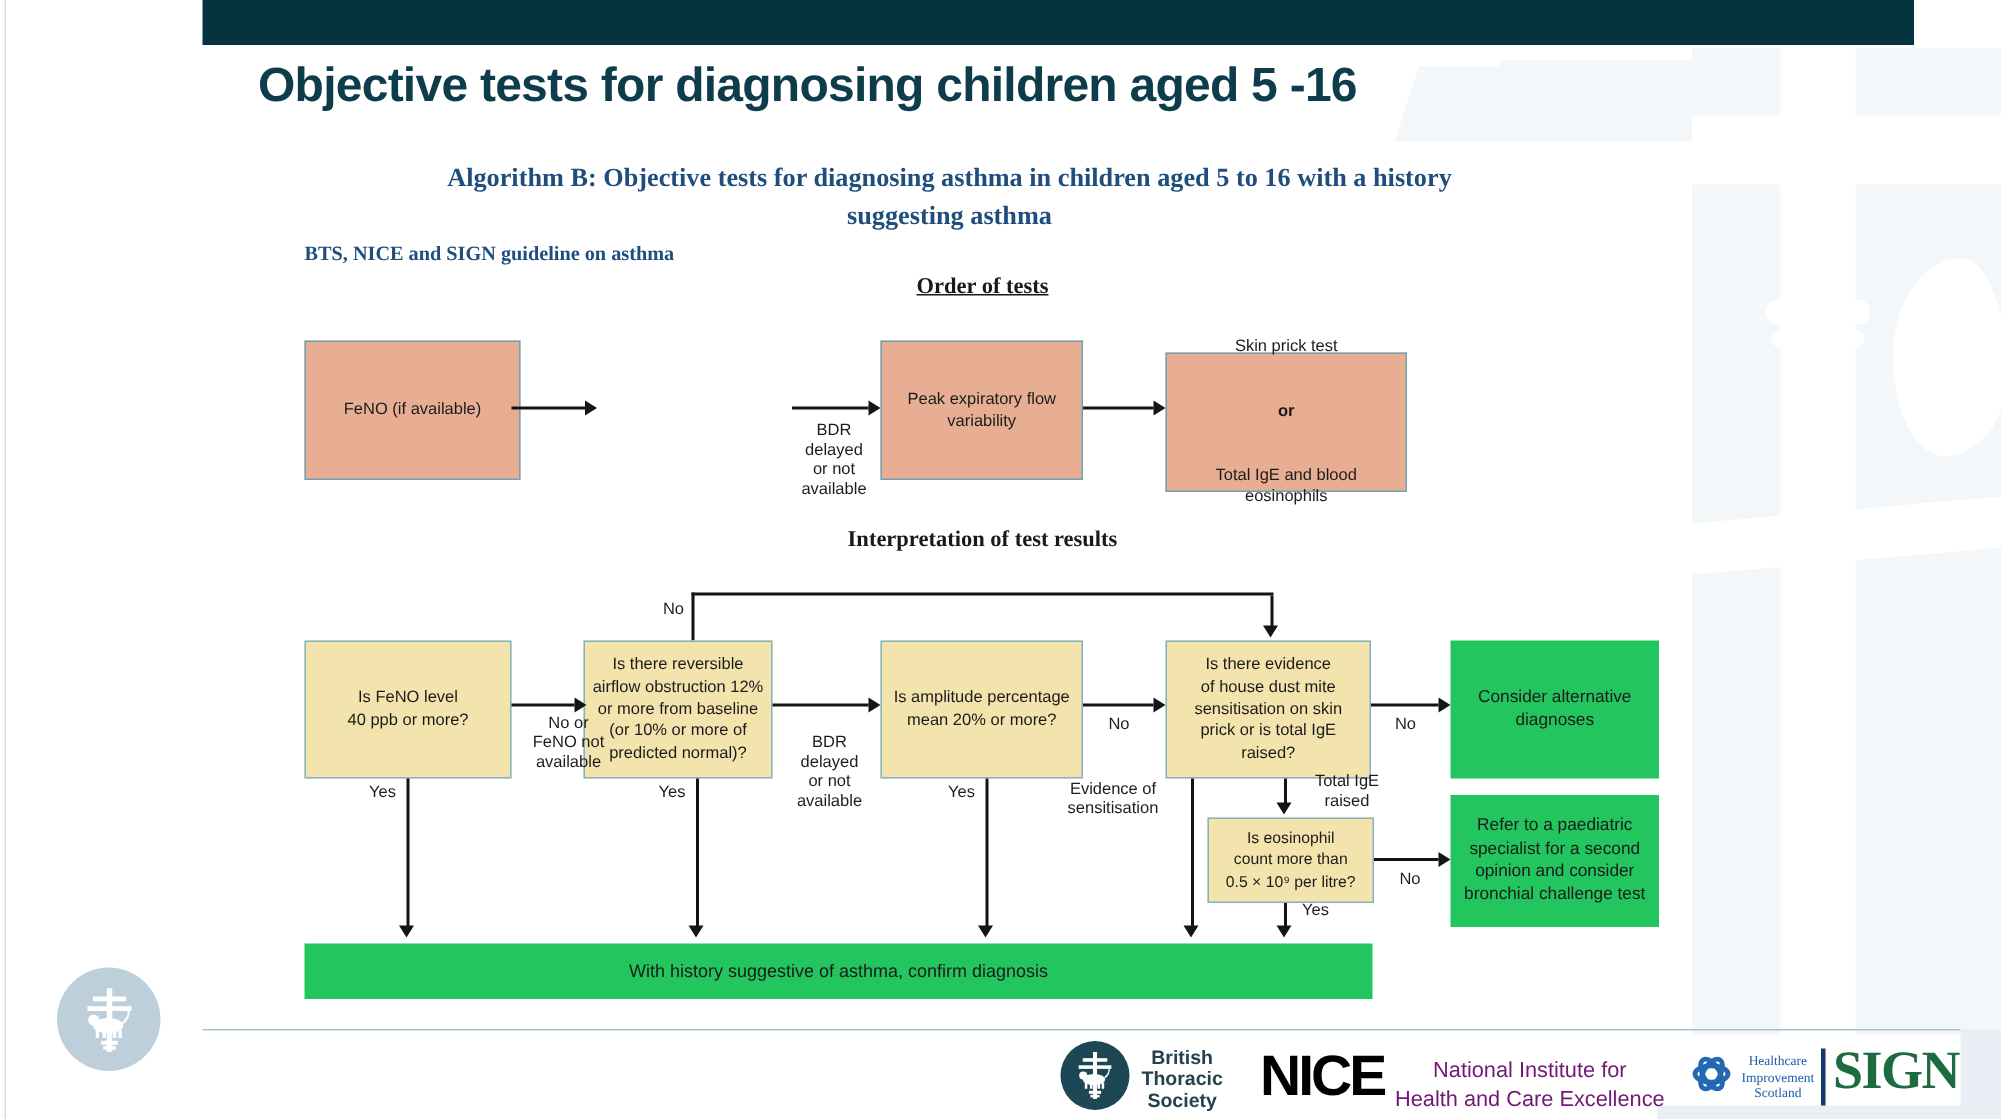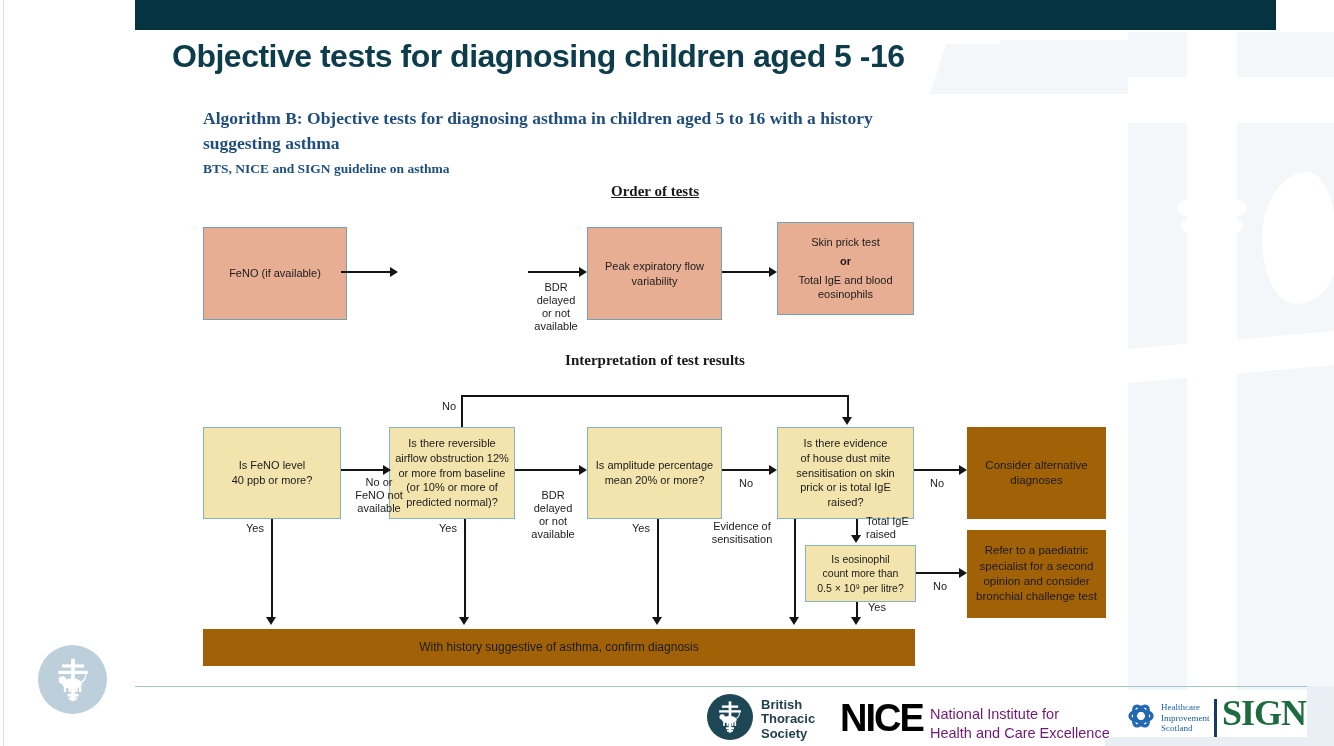--- a/index.html
+++ b/index.html
@@ -1,19 +1,19 @@
 <!DOCTYPE html>
 <html><head>
 <meta charset="utf-8">
 <style>
   html,body{margin:0;padding:0;background:#ffffff;}
   .stage{position:relative;width:1334px;height:746px;background:#ffffff;overflow:hidden;
          font-family:"Liberation Sans",sans-serif;-webkit-font-smoothing:antialiased;}
   .abs{position:absolute;}
-  .pre{white-space:pre-line;}
+  .pre{white-space:pre-line;text-align:center;}
 
   
   .wm{position:absolute;background:#f4f7f9;}
   .wmw{position:absolute;background:#ffffff;}
 
   
   .topbar{position:absolute;left:135px;top:0;width:1141px;height:30px;background:#05333f;}
   .title{position:absolute;left:172px;top:38px;font-size:32px;font-weight:700;color:#0d3c4a;letter-spacing:-0.5px;}
 
   
@@ -23,21 +23,21 @@
   .alg-sub{position:absolute;left:203px;top:161px;font-family:"Liberation Serif",serif;
            font-weight:700;font-size:13.5px;color:#1f4e7e;}
   .sec-title{position:absolute;left:455px;width:400px;text-align:center;font-family:"Liberation Serif",serif;
              font-weight:700;font-size:15px;color:#191919;}
 
   
   .fbox{position:absolute;box-sizing:border-box;display:flex;align-items:center;justify-content:center;
         text-align:center;font-size:11px;line-height:1.34;color:#1b1b1b;padding:3px;}
   .box-s{background:#e7ae94;border:1px solid #71a2b2;}
   .box-c{background:#f3e4ae;border:1px solid #84b3bd;}
-  .box-g{background:#a16207;border:none;}
+  .box-g{background:#22c55e;border:none;}
 
   
   .hl{position:absolute;height:2px;background:#141414;}
   .vl{position:absolute;width:2px;background:#141414;}
   .tr{position:absolute;width:0;height:0;border-top:5px solid transparent;border-bottom:5px solid transparent;border-left:8px solid #141414;}
   .td{position:absolute;width:0;height:0;border-left:5px solid transparent;border-right:5px solid transparent;border-top:8px solid #141414;}
   .lbl{position:absolute;font-size:11px;line-height:1.18;color:#1c1c1c;}
   .ctr{text-align:center;}
   .rgt{text-align:right;}
 
@@ -85,21 +85,21 @@
 
   <div class="alg-head pre">Algorithm B: Objective tests for diagnosing asthma in children aged 5 to 16 with a history
 suggesting asthma</div>
   <div class="alg-sub">BTS, NICE and SIGN guideline on asthma</div>
 
   <div class="sec-title" style="top:183px;text-decoration:underline;">Order of tests</div>
 
   <div class="fbox box-s pre" style="left:203px;top:227px;width:144px;height:93px;">FeNO (if available)</div>
   <div class="fbox box-s pre" style="left:587px;top:227px;width:135px;height:93px;">Peak expiratory flow
 variability</div>
-  <div class="fbox box-s" style="left:777px;top:222px;width:137px;height:93px;flex-direction:column;">
+  <div class="fbox box-s" style="left:777px;top:235px;width:161px;height:93px;flex-direction:column;gap:24px;">
     <span class="pre">Skin prick test</span>
     <span style="font-weight:700;margin:4px 0;">or</span>
     <span class="pre">Total IgE and blood
 eosinophils</span>
   </div>
 
   <div class="hl" style="left:341px;top:271px;width:49px;"></div>
   <div class="tr" style="left:390px;top:267px;"></div>
   <div class="hl" style="left:528px;top:271px;width:51px;"></div>
   <div class="tr" style="left:579px;top:267px;"></div>

